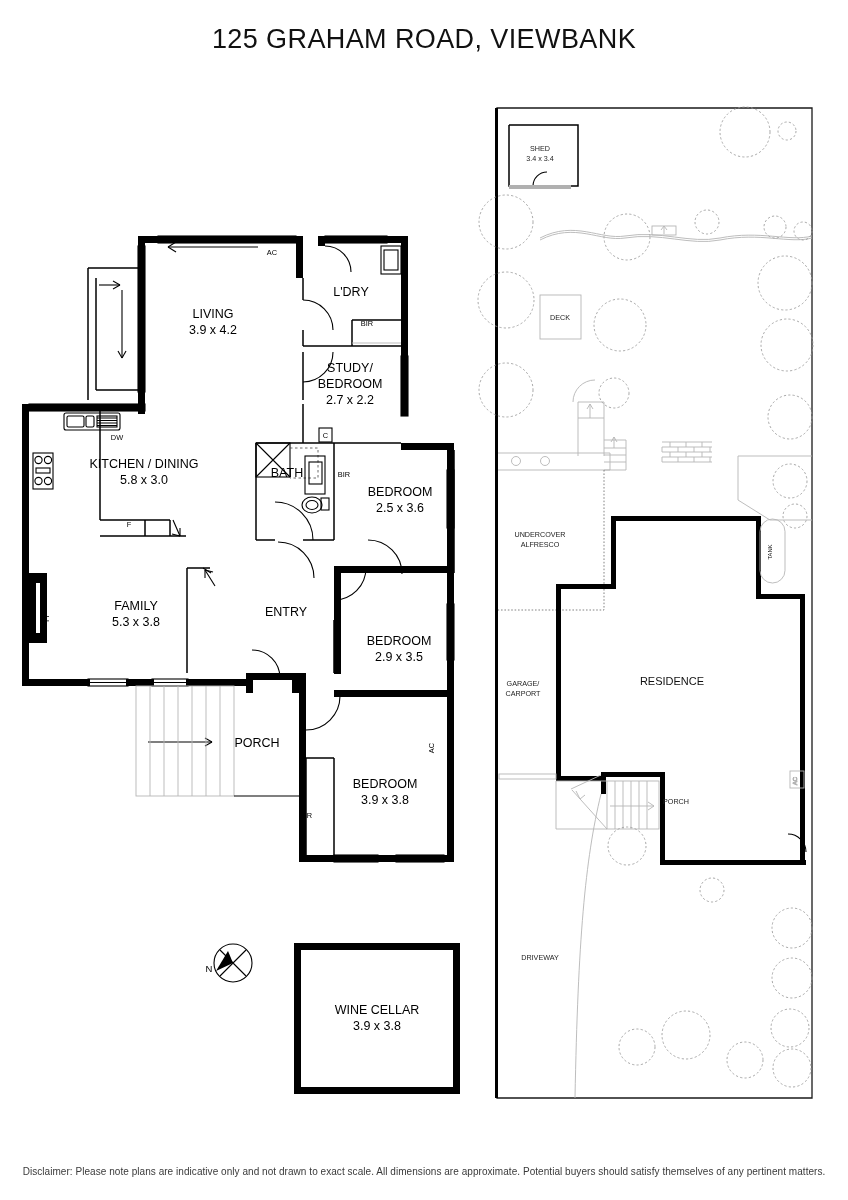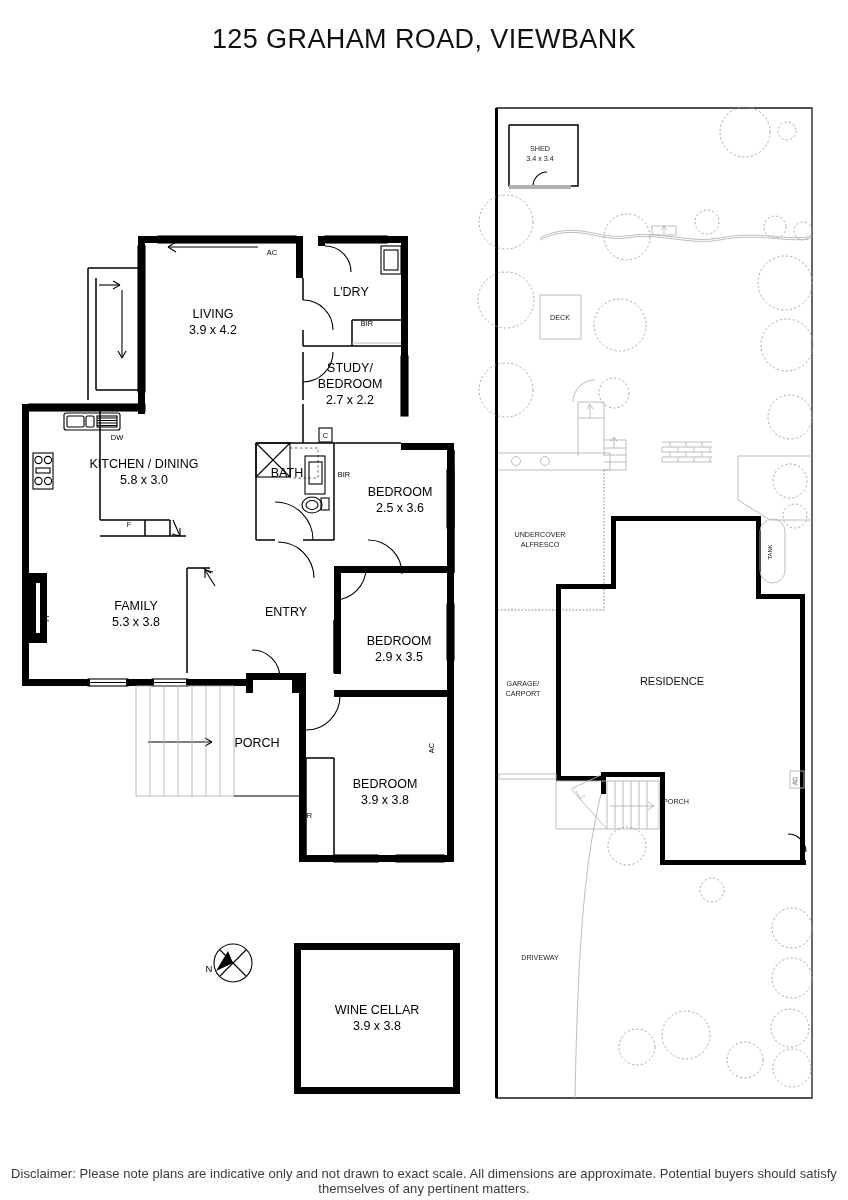--- a/index.html
+++ b/index.html
@@ -4,21 +4,21 @@
 <style>
   html,body{margin:0;padding:0;background:#ffffff;}
   body{width:848px;height:1200px;font-family:"Liberation Sans",sans-serif;color:#000;position:relative;overflow:hidden;}
   #page{position:relative;width:684px;height:1200px;}
   #title{
     position:absolute;left:0;top:24px;width:848px;text-align:center;
     font-size:27px;letter-spacing:.4px;font-weight:400;color:#111;
   }
   #disclaimer{
     position:absolute;left:0;top:1166px;width:848px;text-align:center;
-    font-size:13px;color:#3a3a3a;letter-spacing:.05px;
+    font-size:10px;color:#3a3a3a;letter-spacing:.05px;
   }
   svg#plan{position:absolute;left:0;top:0;width:848px;height:1200px;display:block;}
   .wall{fill:#000;}
   .thin{fill:none;stroke:#000;stroke-width:1.1;}
   .thin2{fill:none;stroke:#000;stroke-width:1.5;}
   .hair{fill:none;stroke:#444;stroke-width:.8;}
   .site{fill:none;stroke:#1a1a1a;stroke-width:1.3;}
   .tree{fill:none;stroke:#9a9a9a;stroke-width:.85;}
   .dot{fill:none;stroke:#777;stroke-width:.9;stroke-dasharray:1.6 1.8;}
   .pale{fill:none;stroke:#b5b5b5;stroke-width:.9;}

